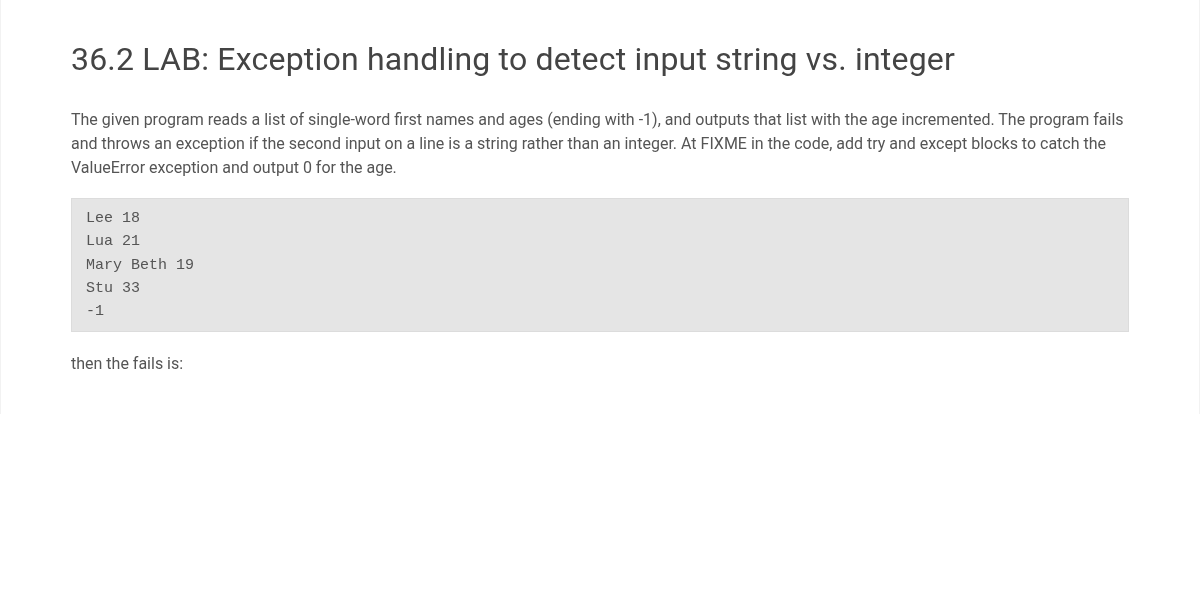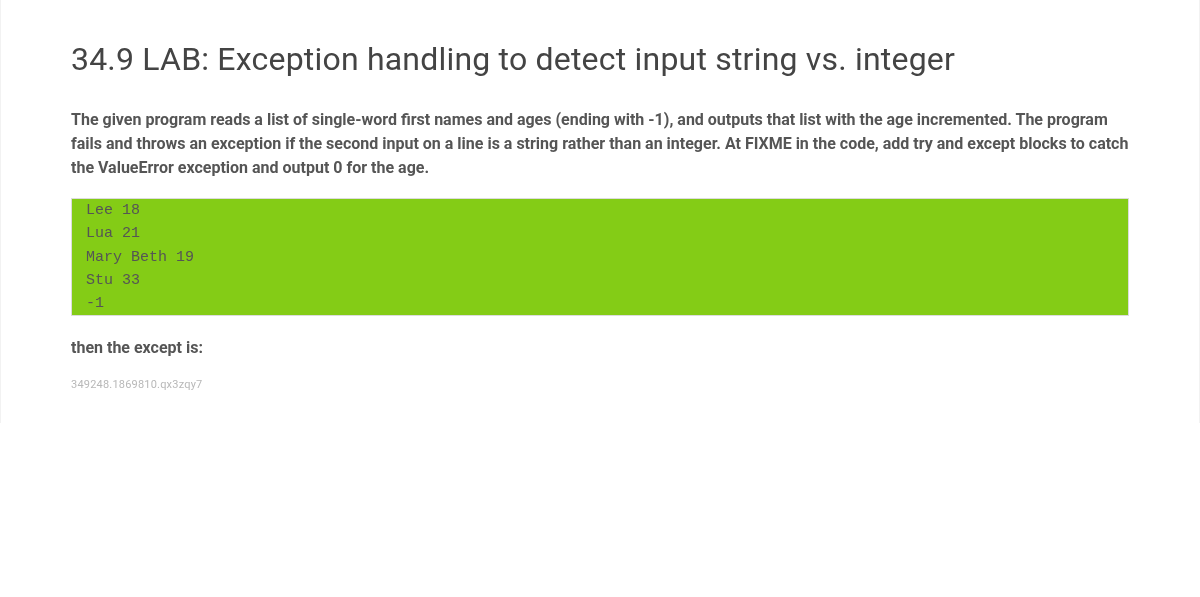--- a/index.html
+++ b/index.html
@@ -22,54 +22,52 @@
     font-weight: 400;
     color: #444;
     margin: 10px 0 30px 0;
     letter-spacing: 0.2px;
   }
   p.desc {
     font-size: 16px;
     line-height: 1.5;
     color: #555;
     margin: 0 0 18px 0;
-    font-weight: bold;
   }
   pre.codebox {
     border: 1px solid #dcdcdc;
-    background: #84cc16;
-    padding: 0 14px;
+    background: #e5e5e5;
+    padding: 8px 14px;
     font-family: "Courier New", Courier, monospace;
     font-size: 15px;
     line-height: 1.55;
     color: #555;
     white-space: pre;
     margin: 0 0 20px 0;
   }
   .footer-code {
     font-size: 11px;
     color: #b8b8b8;
     letter-spacing: 0.2px;
     margin: 0 0 12px 0;
   }
 </style>
 </head>
 <body>
 
 <div class="page">
 
-  <h1 class="title">34.9 LAB: Exception handling to detect input string vs. integer</h1>
+  <h1 class="title">36.2 LAB: Exception handling to detect input string vs. integer</h1>
 
   <p class="desc">The given program reads a list of single-word first names and ages (ending with -1), and outputs that list with the age incremented. The program fails and throws an exception if the second input on a line is a string rather than an integer. At FIXME in the code, add try and except blocks to catch the ValueError exception and output 0 for the age.</p>
 
 
   <pre class="codebox">Lee 18
 Lua 21
 Mary Beth 19
 Stu 33
 -1</pre>
 
-  <p class="desc">then the except is:</p>
+  <p class="desc">then the fails is:</p>
 
 
-  <div class="footer-code">349248.1869810.qx3zqy7</div>
 
 </div>
 
 </body></html>

